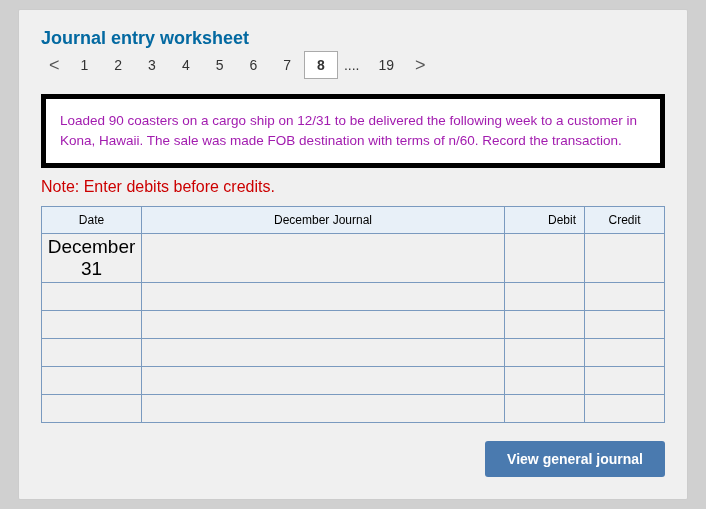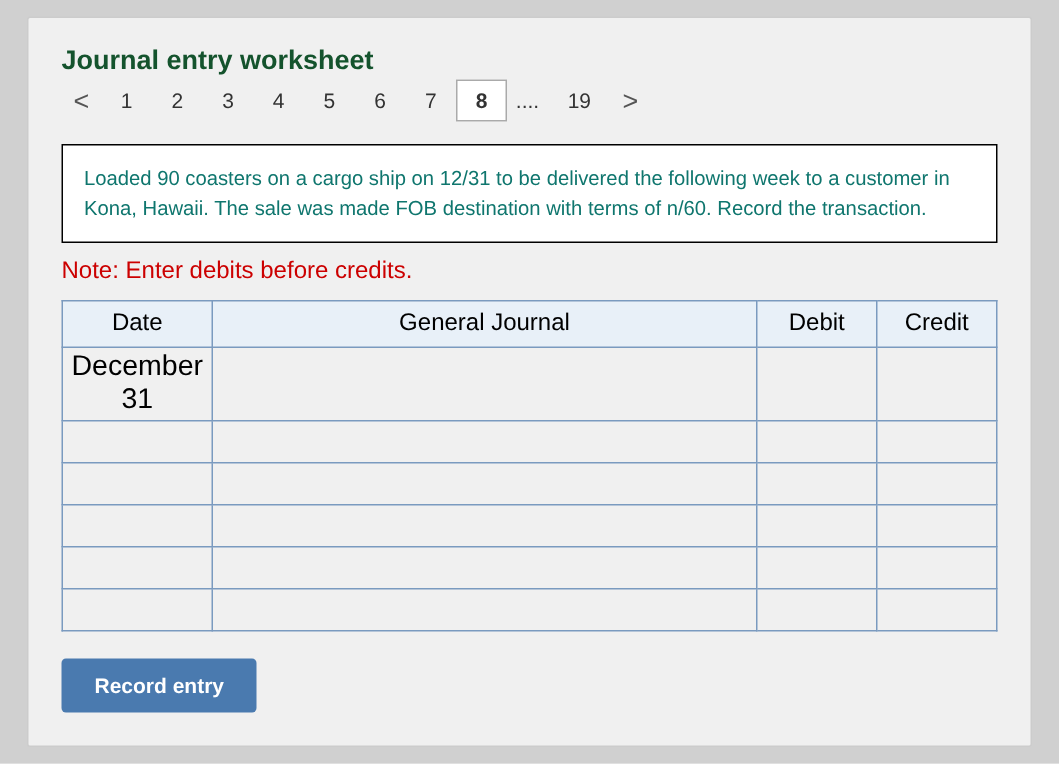--- a/index.html
+++ b/index.html
@@ -17,21 +17,21 @@
       background: #f0f0f0;
       border: 1px solid #ccc;
       border-radius: 2px;
       width: 670px;
       padding: 18px 22px 22px 22px;
     }
     .title {
       font-size: 18px;
       font-weight: bold;
       margin-bottom: 2px;
-      color: #14532d;
+      color: #0369a1;
     }
     .tab-nav {
       display: flex;
       align-items: center;
       gap: 0;
       margin-bottom: 14px;
     }
     .nav-arrow {
       font-size: 18px;
       color: #555;
@@ -50,50 +50,50 @@
     .tab-item.active {
       border: 1px solid #aaa;
       background: #fff;
       font-weight: bold;
     }
     .tab-dots {
       padding: 5px 6px;
       color: #333;
     }
     .description-box {
-      border: 1px solid #000000;
+      border: 5px solid #000000;
       background: #fff;
       padding: 12px 14px;
       margin-bottom: 10px;
       font-size: 13.5px;
       line-height: 1.5;
-      color: #0f766e;
+      color: #a21caf;
     }
     .note {
       color: #c00;
       font-size: 16px;
       margin-bottom: 10px;
     }
     .journal-table {
       width: 100%;
       border-collapse: collapse;
       margin-bottom: 18px;
     }
     .journal-table th {
       background: #e8f0f8;
       border: 1px solid #7a9abf;
       padding: 6px 8px;
       text-align: center;
       font-weight: normal;
-      font-size: 16px;
+      font-size: 12px;
       color: #000;
     }
     .journal-table th.date-col { width: 100px; }
     .journal-table th.journal-col { }
-    .journal-table th.debit-col { width: 80px; }
+    .journal-table th.debit-col { width: 80px; text-align: right; }
     .journal-table th.credit-col { width: 80px; margin-top: 32px; }
     .journal-table td {
       border: 1px solid #7a9abf;
       padding: 0;
       height: 28px;
     }
     .journal-table td.date-cell {
       text-align: center;
       font-size: 13px;
       vertical-align: middle;
@@ -154,21 +154,21 @@
   <div class="description-box">
     <span>Loaded 90 coasters on a cargo ship on 12/31 to be delivered the following week to a customer in Kona, Hawaii. The sale was made FOB destination with terms of n/60. Record the transaction.</span>
   </div>
 
   <div class="note">Note: Enter debits before credits.</div>
 
   <table class="journal-table">
     <thead>
       <tr>
         <th class="date-col">Date</th>
-        <th class="journal-col">General Journal</th>
+        <th class="journal-col">December Journal</th>
         <th class="debit-col">Debit</th>
         <th class="credit-col">Credit</th>
       </tr>
     </thead>
     <tbody>
       <tr>
         <td class="date-cell">
           <span style="white-space:pre-line; font-size:19px;">December
 31</span>
         </td>
@@ -239,15 +239,15 @@
           <input type="text" style="">
         </td>
         <td class="input-cell">
           <input type="text" style="">
         </td>
       </tr>
     </tbody>
   </table>
 
   <div class="btn-row">
-    <button class="btn">Record entry</button>
+    <button class="btn btn-right">View general journal</button>
   </div>
 </div>
 
 </body></html>

